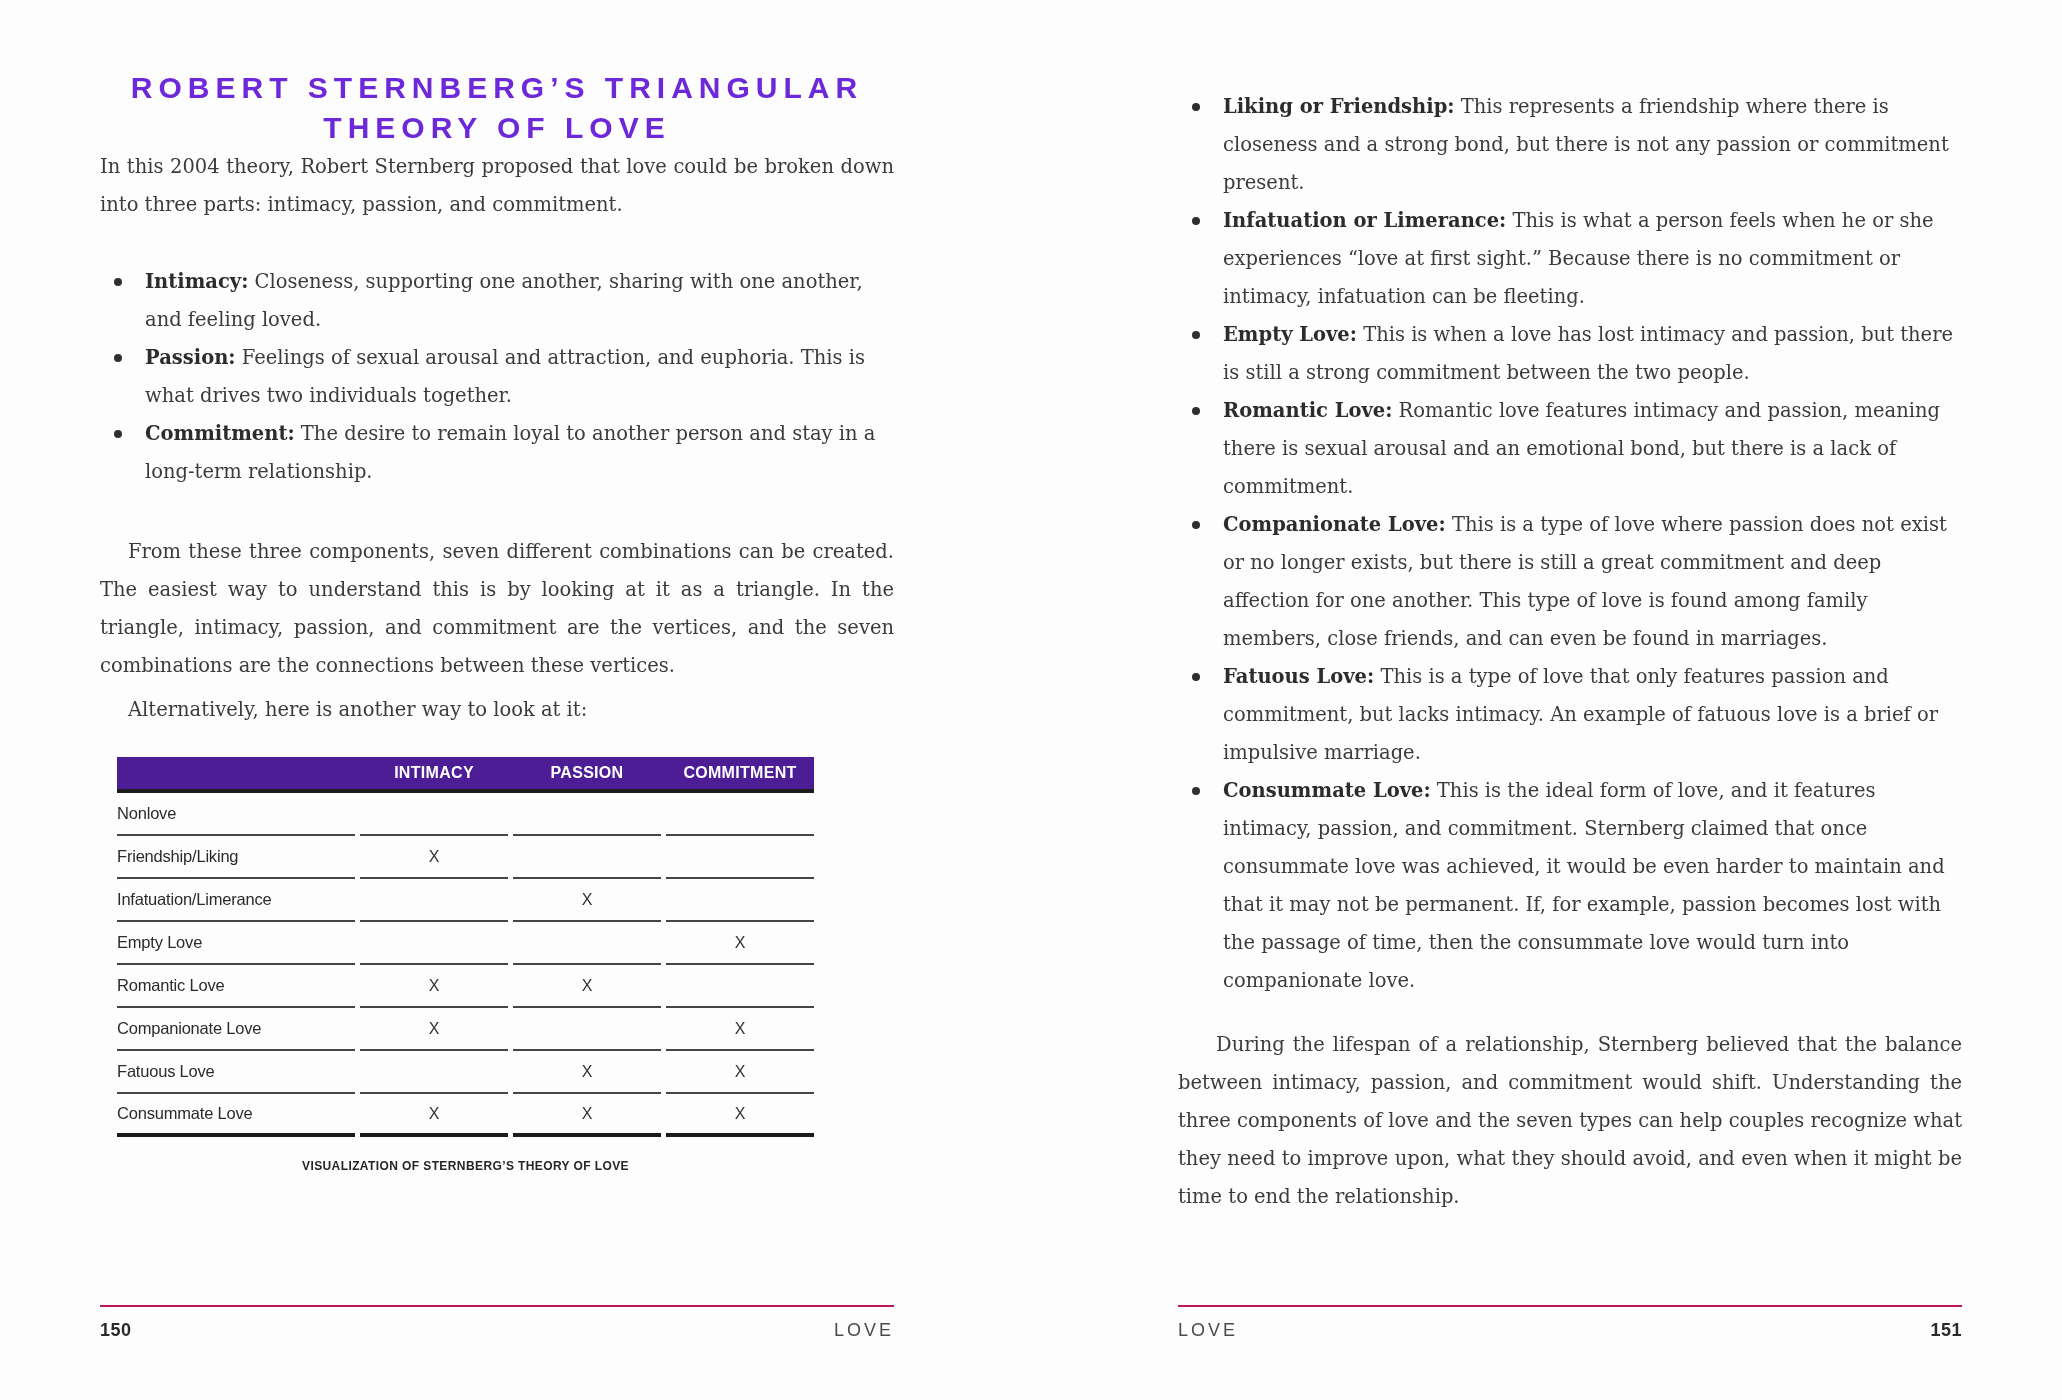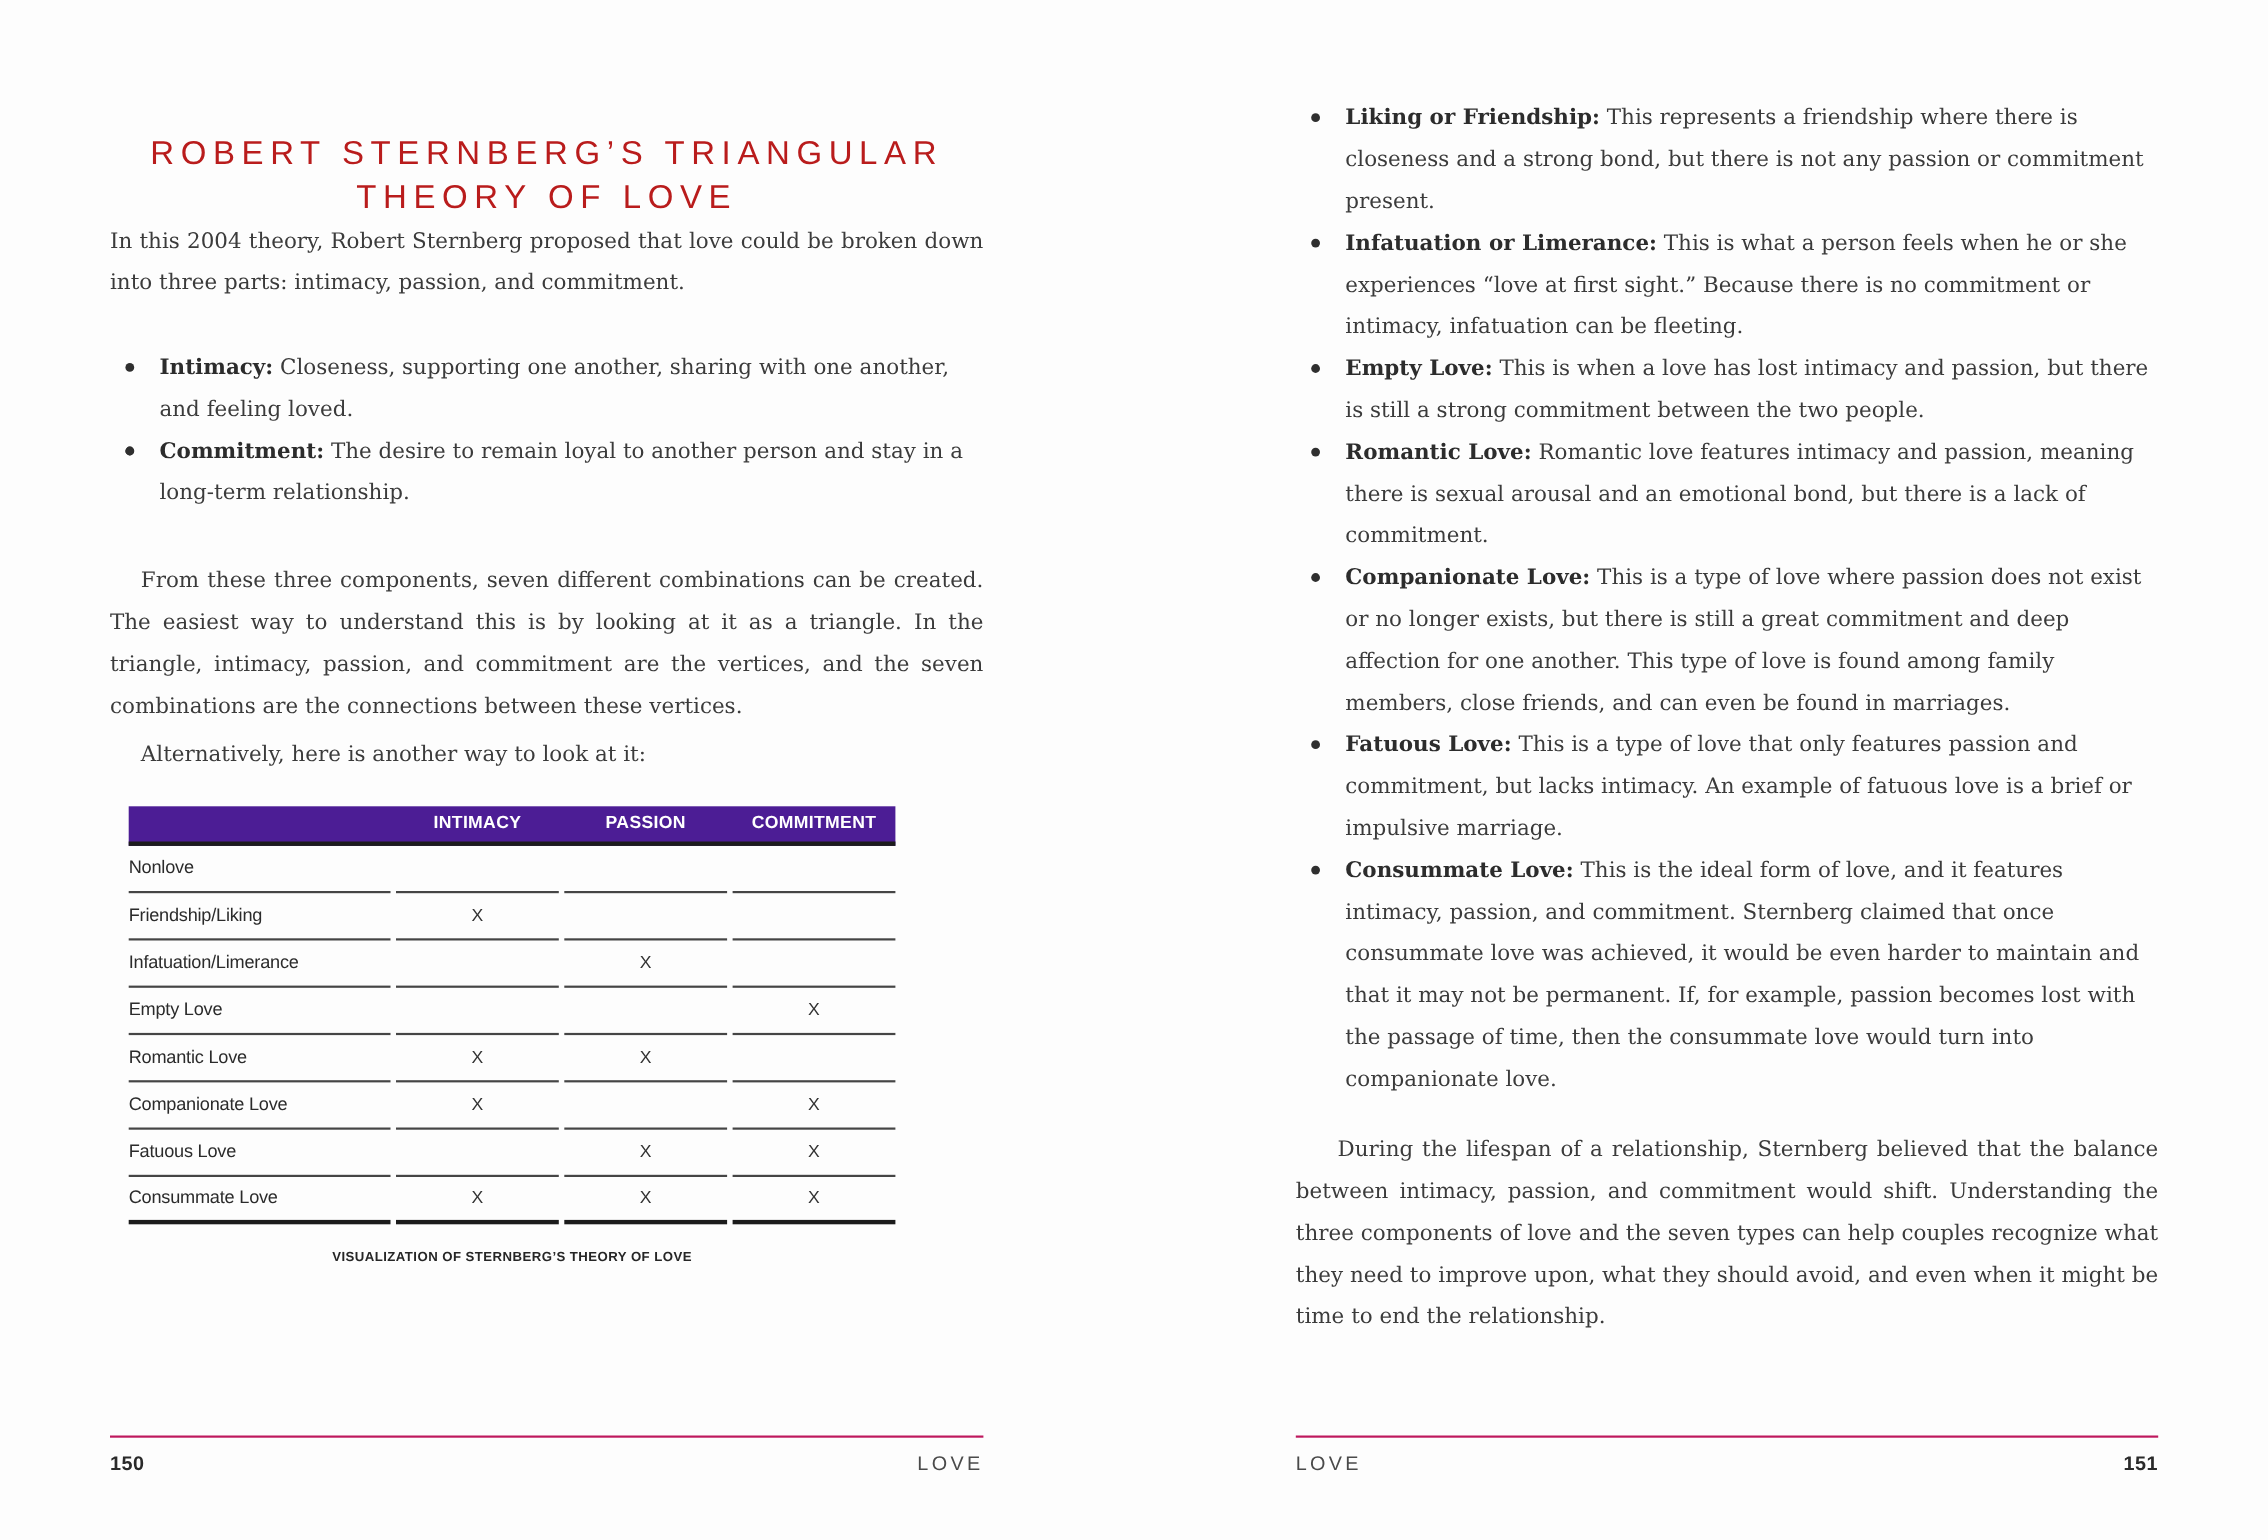--- a/index.html
+++ b/index.html
@@ -8,24 +8,24 @@
     background:#fdfdfd;
     font-family:"DejaVu Serif", serif;
     color:#3b3b3b;
     overflow:hidden;
   }
   .page { position:absolute; top:0; height:1400px; }
   .page-left  { left:100px; width:794px; }
   .page-right { left:1178px; width:784px; }
 
   .title {
-    margin:120px 0 0 0; text-align:center;
+    margin:68px 0 0 0; text-align:center;
     font-family:"Liberation Sans", sans-serif;
-    font-weight:400; font-size:30px; line-height:40px;
-    letter-spacing:6px; color:#b91c1c;
+    font-weight:700; font-size:30px; line-height:40px;
+    letter-spacing:6px; color:#6d28d9;
   }
   .title span { display:block; }
 
   .body { font-size:19.5px; line-height:38px; text-align:justify; margin:0; }
   .intro { }
   .para-comb { margin-top:42px; text-indent:28px; }
   .para-alt  { margin-top:6px;  text-indent:28px; }
   .closing   { margin-top:26px; text-indent:38px; }
   b { color:#2c2c2c; }
 
@@ -85,20 +85,21 @@
 
   <p class="body intro">In this 2004 theory, Robert Sternberg proposed that love could be broken down into three parts: intimacy, passion, and commitment.</p>
 
   <ul class="bullets">
     <li>
       <span class="dot"></span>
       <span class="body"><b>Intimacy:</b> <span>Closeness, supporting one another, sharing with one another, and feeling loved.</span></span>
     </li>
     <li>
       <span class="dot"></span>
+      <span class="body"><b>Passion:</b> <span>Feelings of sexual arousal and attraction, and euphoria. This is what drives two individuals together.</span></span>
     </li>
     <li>
       <span class="dot"></span>
       <span class="body"><b>Commitment:</b> <span>The desire to remain loyal to another person and stay in a long-term relationship.</span></span>
     </li>
   </ul>
 
   <p class="body para-comb">From these three components, seven different combinations can be created. The easiest way to understand this is by looking at it as a triangle. In the triangle, intimacy, passion, and commitment are the vertices, and the seven combinations are the connections between these vertices.</p>
   <p class="body para-alt">Alternatively, here is another way to look at it:</p>
 

